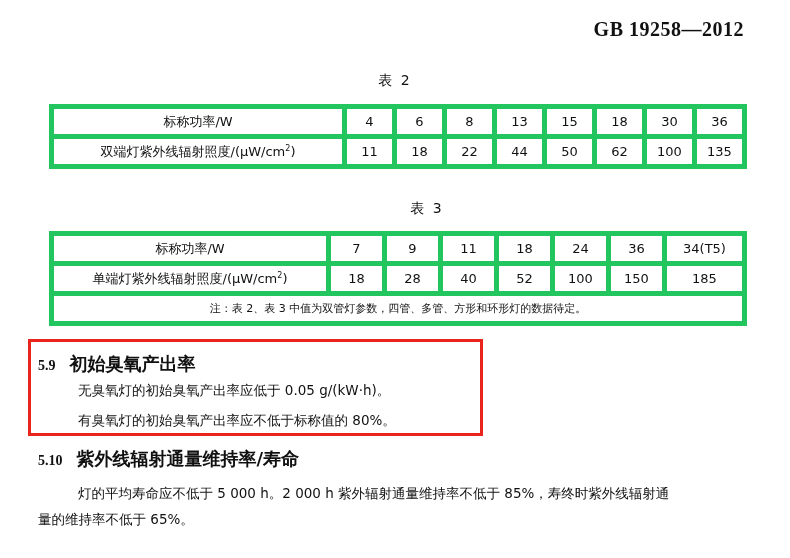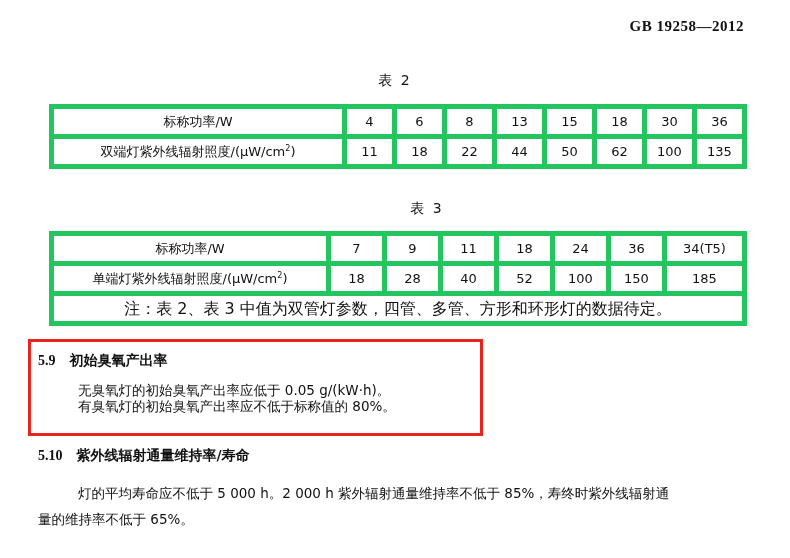--- a/index.html
+++ b/index.html
@@ -22,21 +22,21 @@
     box-sizing: border-box;
   }
 
   
   .header {
     position: absolute;
     top: 18px;
     right: 46px;
     font-family: "Liberation Serif", "DejaVu Serif", serif;
     font-weight: bold;
-    font-size: 15px;
+    font-size: 20px;
     letter-spacing: 0.5px;
   }
 
   
   .caption {
     text-align: center;
     font-size: 14px;
     font-family: "DejaVu Sans", "Liberation Sans", sans-serif;
     letter-spacing: 2px;
   }
@@ -81,21 +81,21 @@
   }
   .t3 {
     position: absolute;
     top: 231px;
     left: 49px;
     width: 693px;
   }
   .note-cell {
     text-align: left;
     padding: 0 10px !important;
-    font-size: 16px;
+    font-size: 11px;
   }
   .sub {
     vertical-align: super;
     font-size: 8px;
     line-height: 0;
   }
 
   
   .highlight-box {
     position: absolute;
@@ -114,34 +114,34 @@
     font-family: "DejaVu Sans", "Liberation Sans", sans-serif;
   }
   .clause-num {
     font-weight: bold;
     font-family: "Liberation Serif", "DejaVu Serif", serif;
     font-size: 14px;
   }
   .clause-title {
     font-weight: bold;
     font-family: "DejaVu Sans", "Liberation Sans", sans-serif;
-    font-size: 14px;
+    font-size: 18px;
     margin-left: 14px;
   }
   .c59 {
     top: 352px;
     left: 38px;
   }
   .p59a {
     top: 382px;
     left: 78px;
     font-size: 13.5px;
   }
   .p59b {
-    top: 398px;
+    top: 412px;
     left: 78px;
     font-size: 13.5px;
   }
   .c510 {
     top: 447px;
     left: 38px;
   }
   .p510 {
     position: absolute;
     top: 480px;

